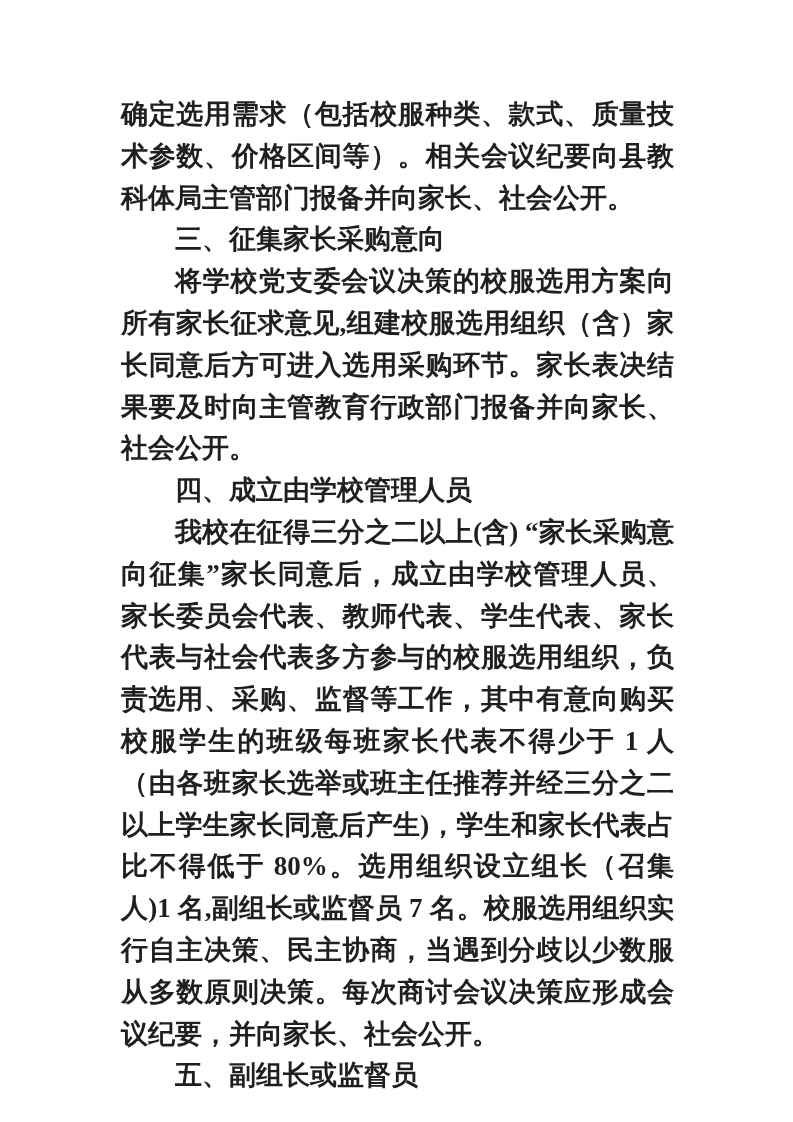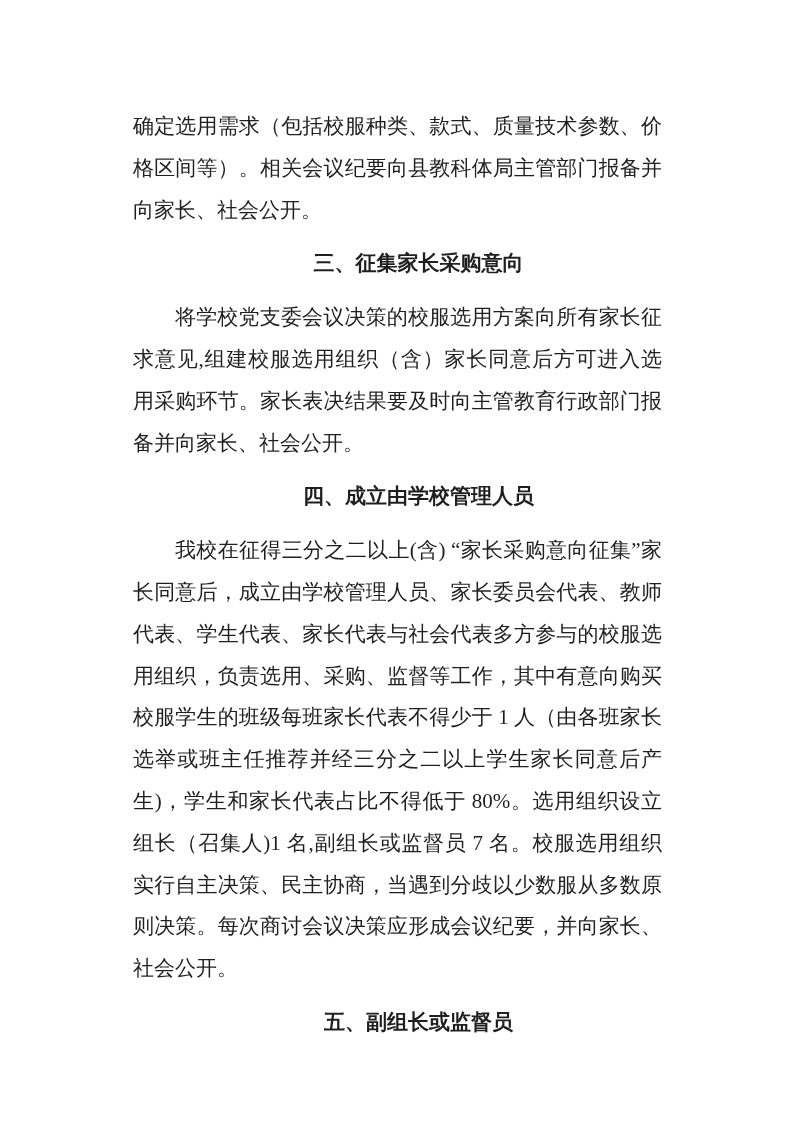--- a/index.html
+++ b/index.html
@@ -20,36 +20,37 @@
     left: 121px;
     top: 94px;
     width: 553px;
     font-size: 21px;
     line-height: 41.8px;
     color: #1f1f1f;
     text-align: justify;
     text-justify: inter-ideograph;
   }
   .content p, .content h2 {
-    margin: 12px;
+    margin: 0;
     padding: 0;
-    font-size: 21px;
+    font-size: 27px;
     line-height: 41.8px;
+    font-weight: bold;
   }
   .para {
     font-weight: 400;
     text-indent: 2em;
   }
   .para.no-indent {
     text-indent: 0;
   }
   .heading {
     font-weight: 700;
     text-indent: 2em;
-    text-align: center;
+    text-align: left;
   }
 </style>
 </head>
 <body>
 
 <div class="page">
   <div class="content">
     <p class="para no-indent">确定选用需求（包括校服种类、款式、质量技术参数、价格区间等）。相关会议纪要向县教科体局主管部门报备并向家长、社会公开。</p>
     <h2 class="heading">三、征集家长采购意向</h2>
     <p class="para">将学校党支委会议决策的校服选用方案向所有家长征求意见,组建校服选用组织（含）家长同意后方可进入选用采购环节。家长表决结果要及时向主管教育行政部门报备并向家长、社会公开。</p>

